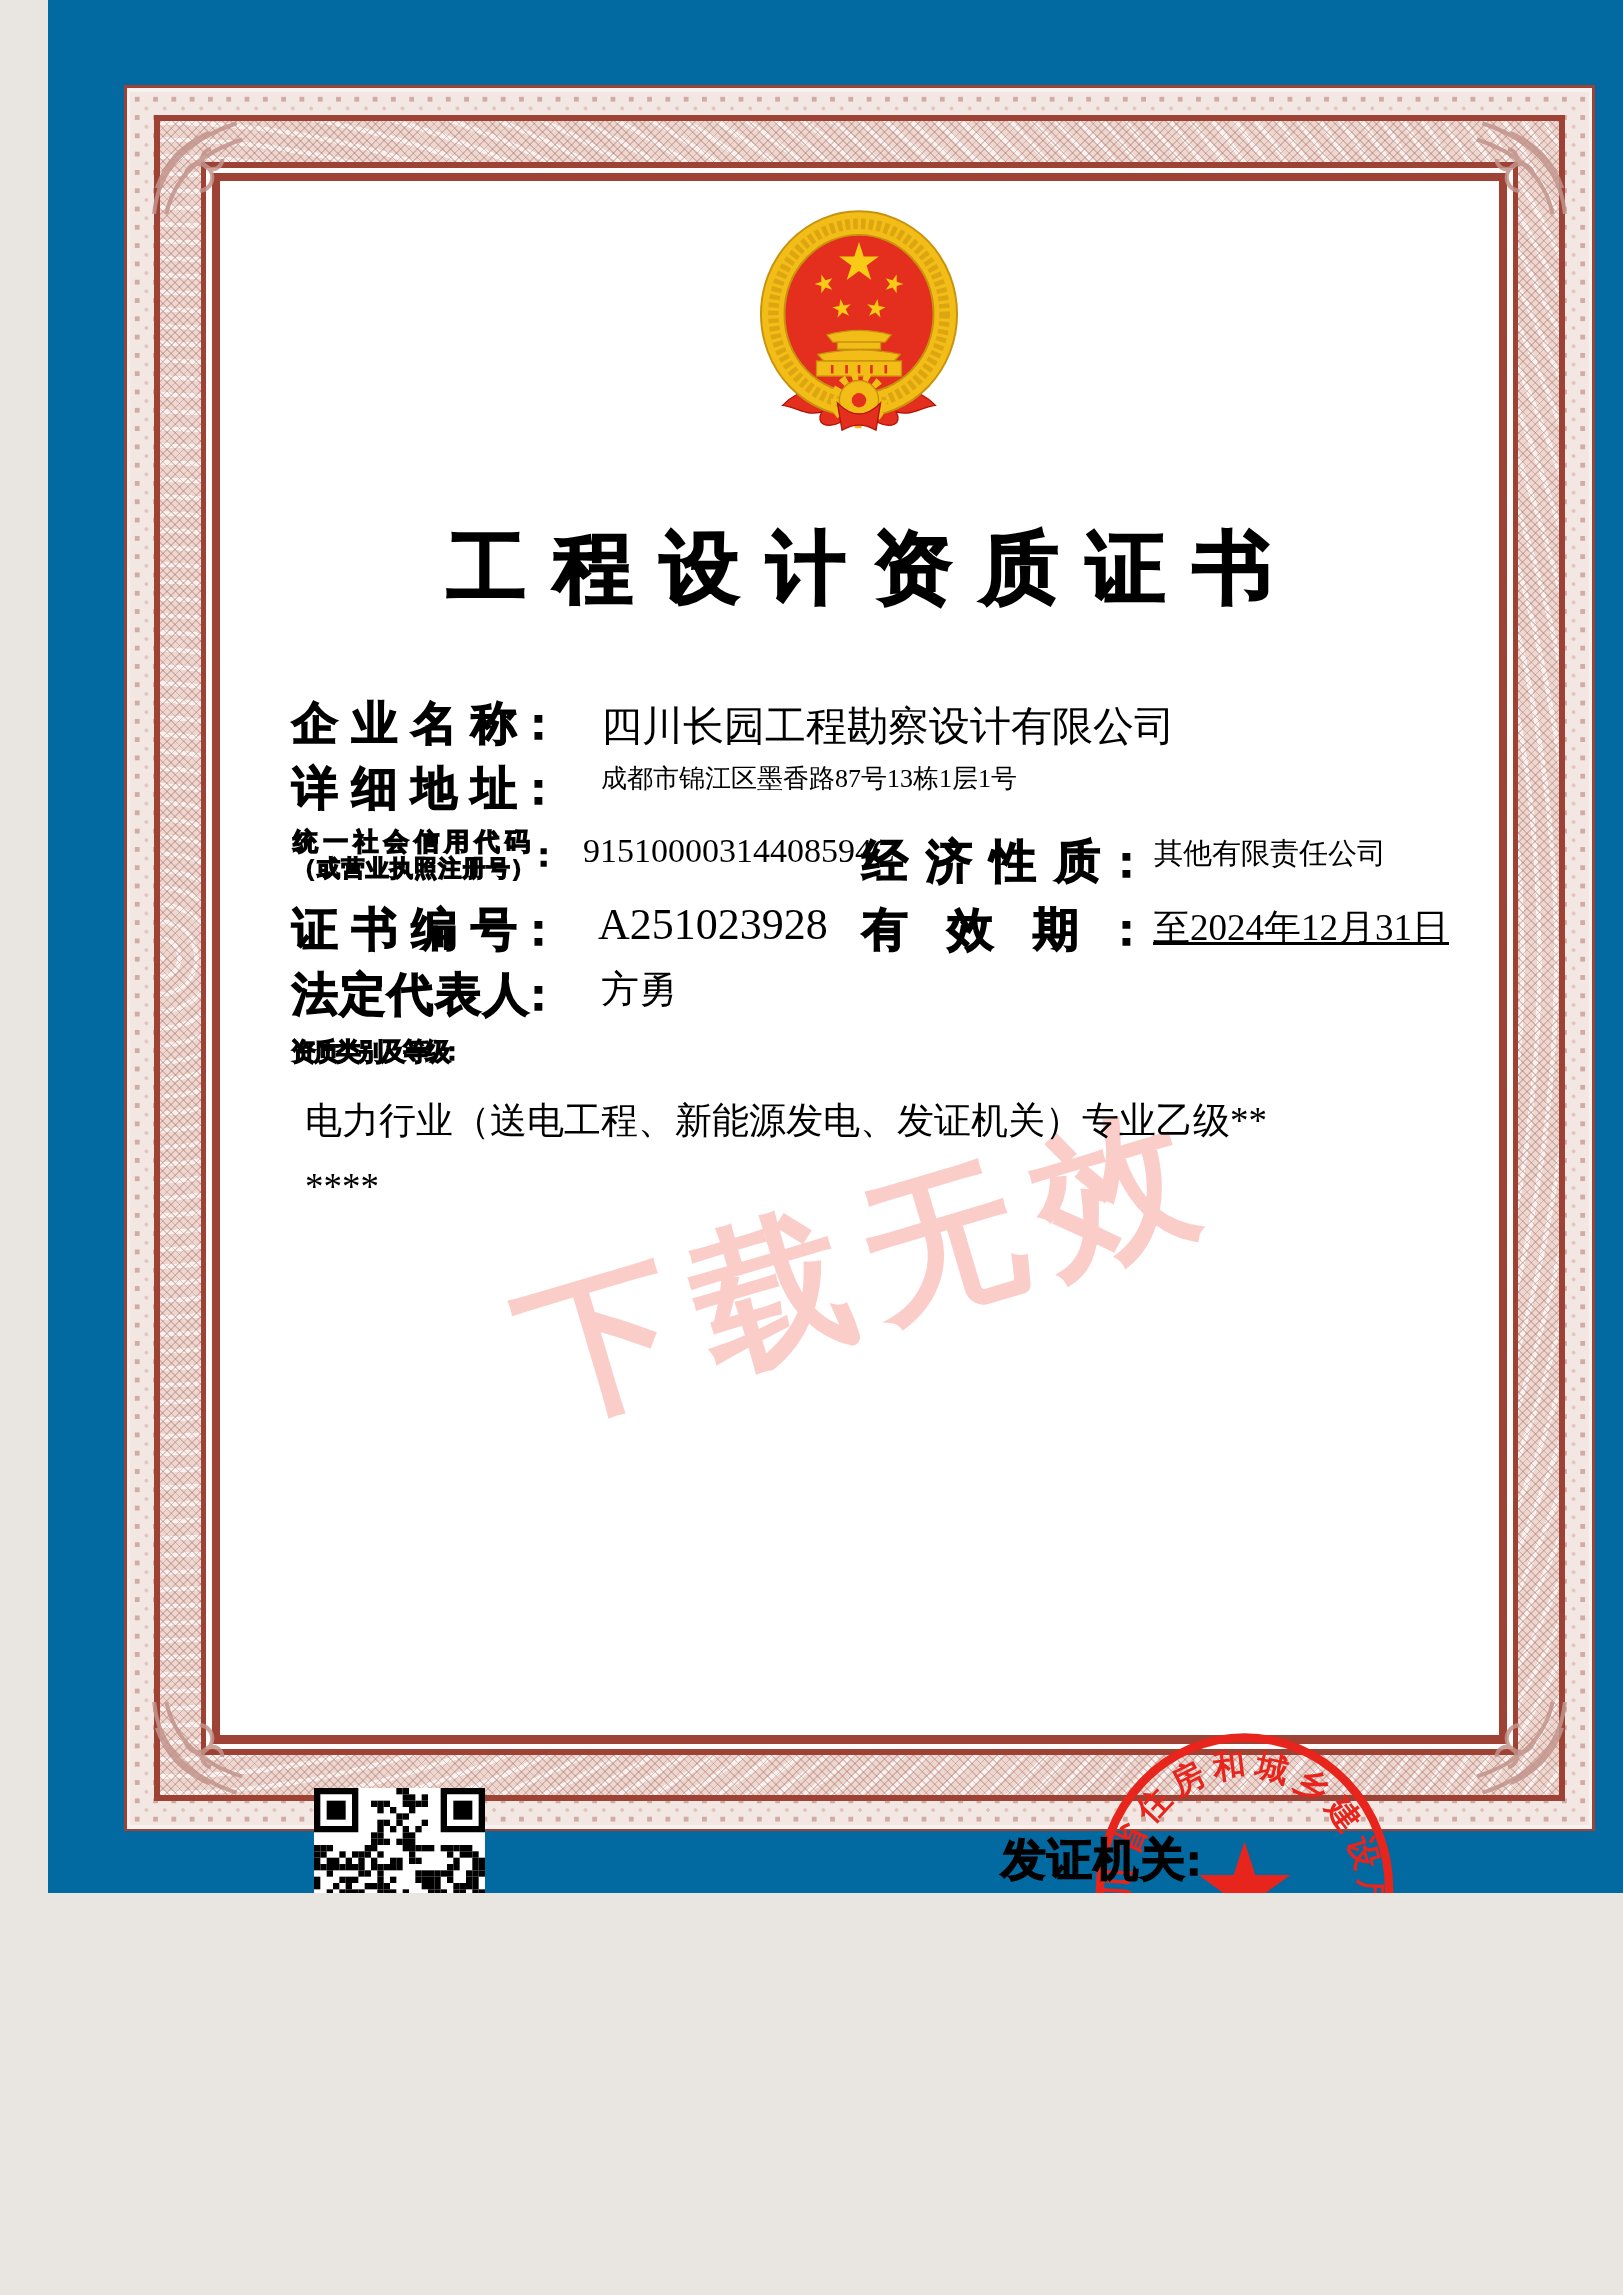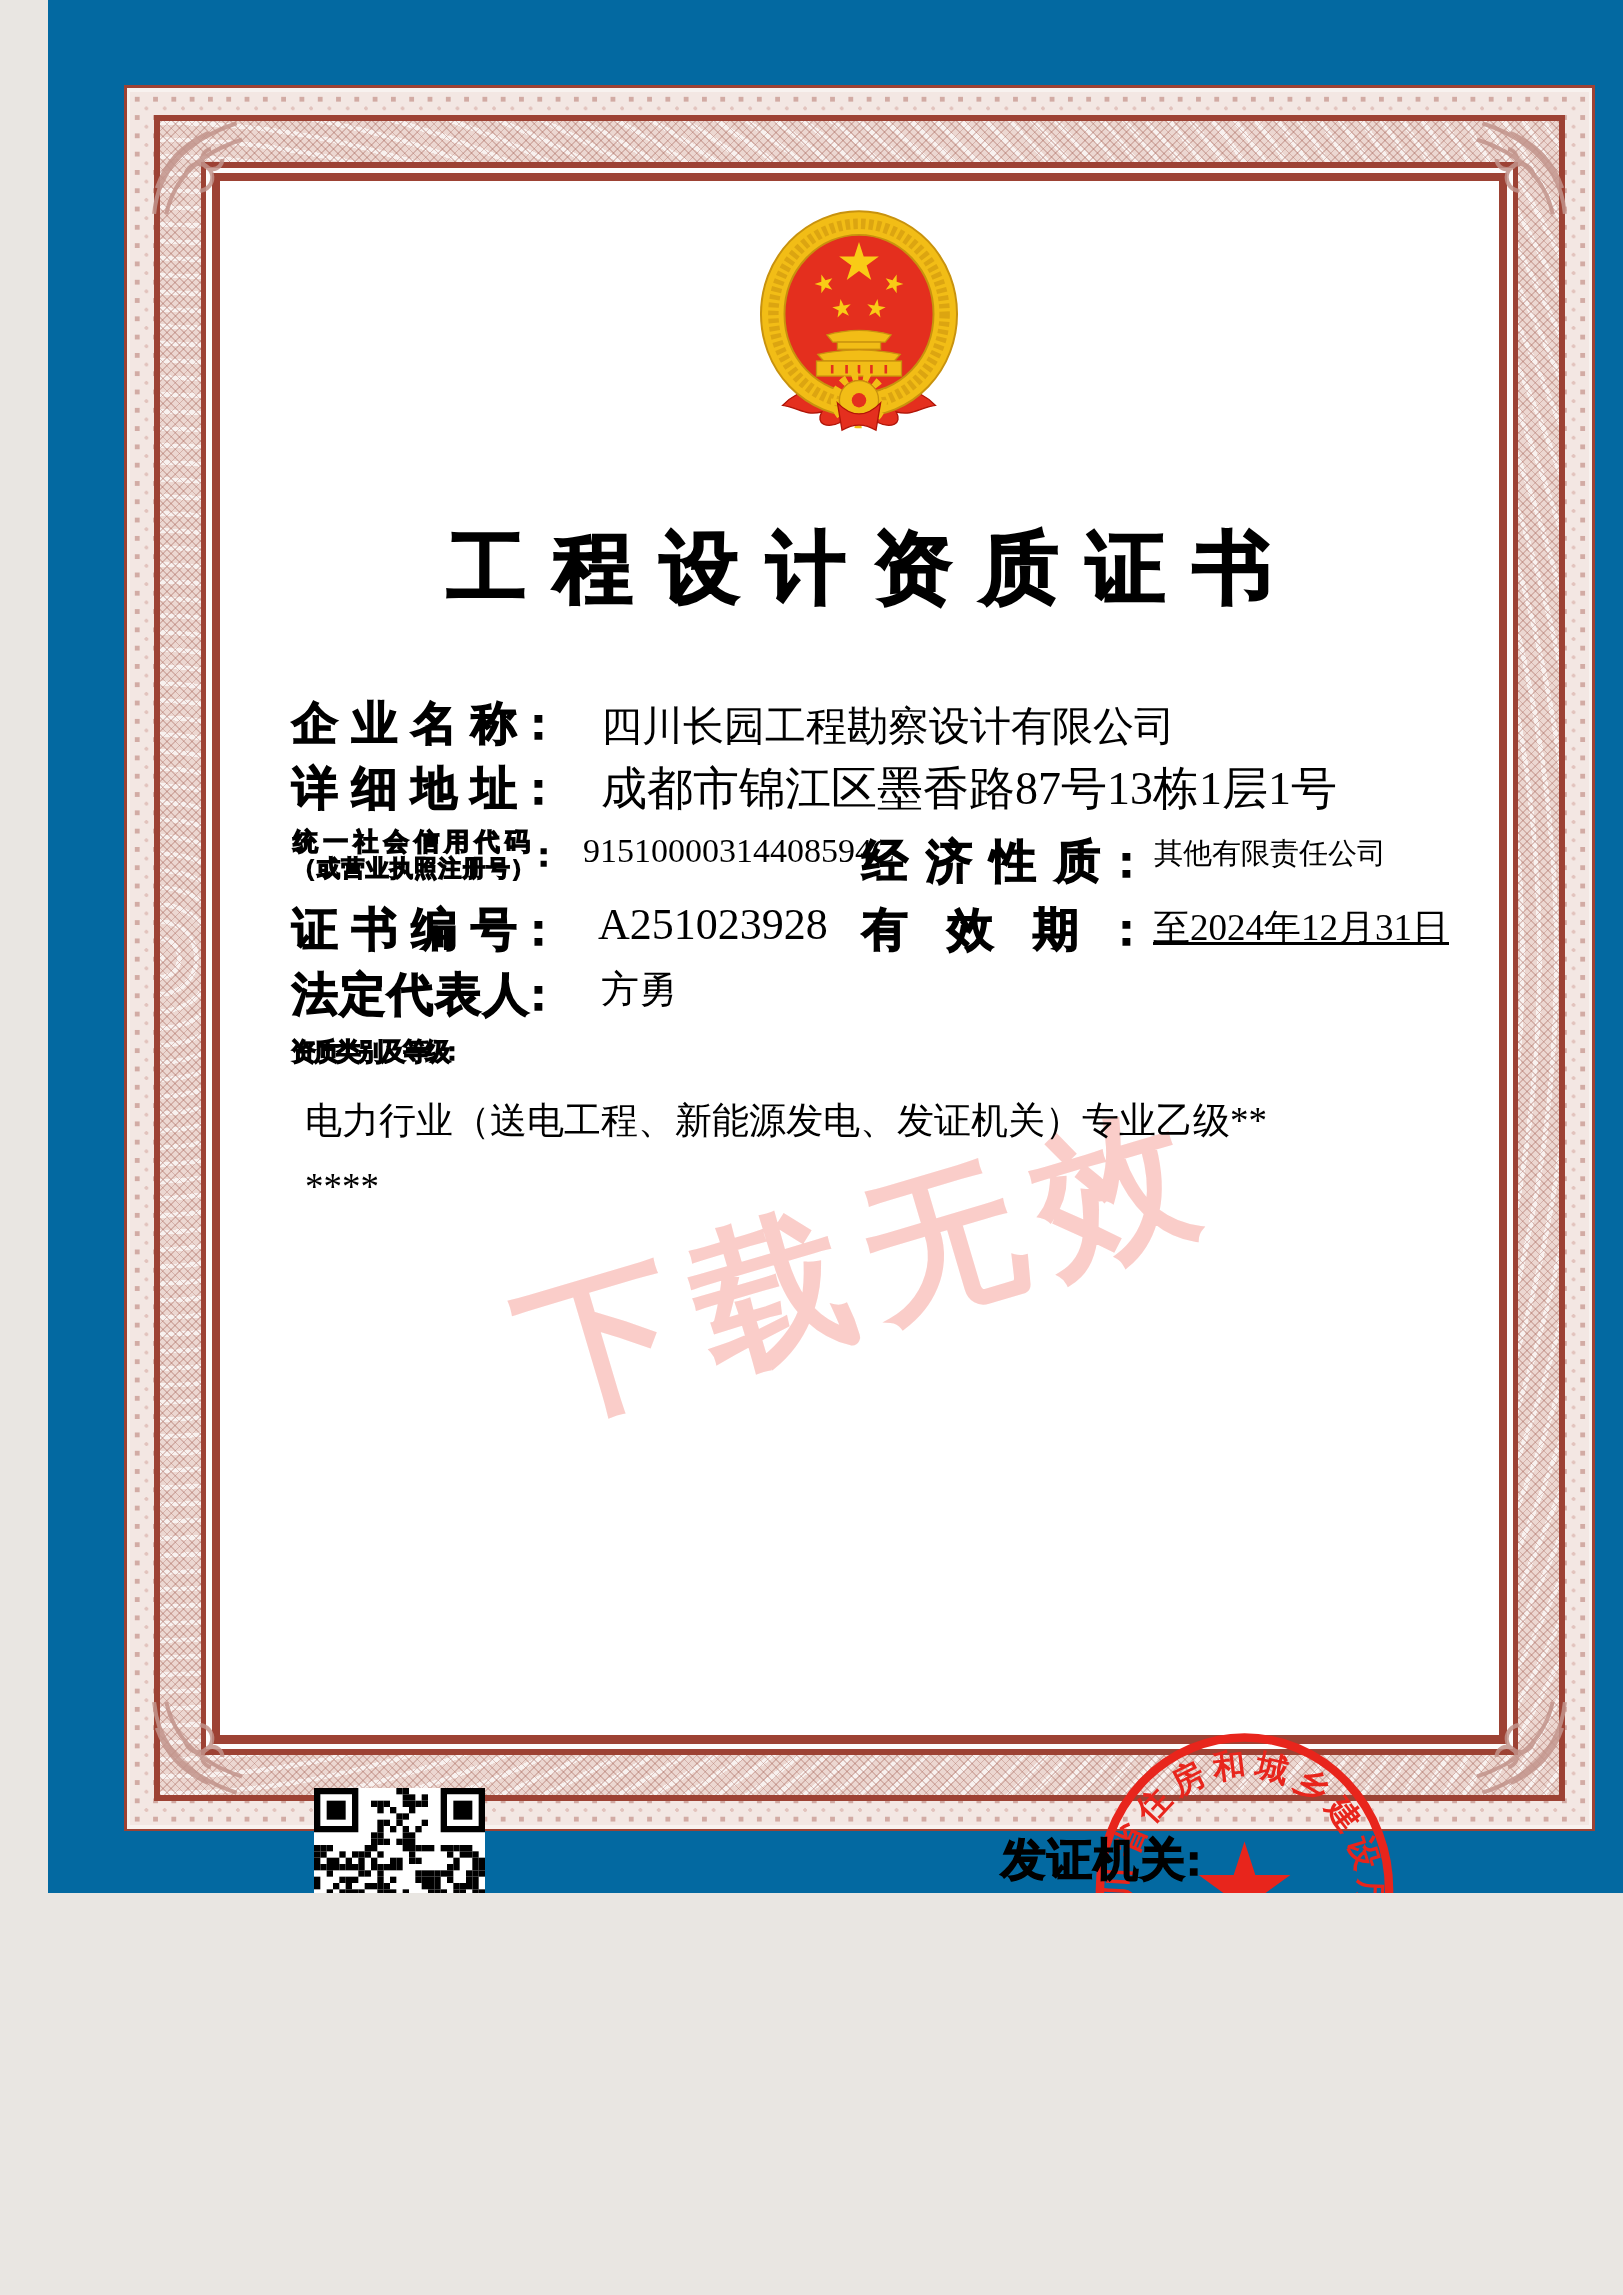--- a/index.html
+++ b/index.html
@@ -155,21 +155,21 @@
     </div>
   <div class="t song z2" style="left:553px;top:706px;font-size:41px;">四川长园工程勘察设计有限公司</div>
 
   <div class="t hei lbl jst js-justify z2" style="left:244px;top:765px;width:254px;font-size:46px;">
       <i>详</i>
       <i>细</i>
       <i>地</i>
       <i>址</i>
       <i>:</i>
     </div>
-  <div class="t song z2" style="left:553px;top:766px;font-size:46px;">成都市锦江区墨香路87号13栋1层1号</div>
+  <div class="t song z2" style="left:553px;top:766px;font-size:26px;">成都市锦江区墨香路87号13栋1层1号</div>
 
   <div class="t hei lbl jst js-justify z2" style="left:245px;top:829px;width:237px;font-size:25px;">
       <i>统</i>
       <i>一</i>
       <i>社</i>
       <i>会</i>
       <i>信</i>
       <i>用</i>
       <i>代</i>
       <i>码</i>

